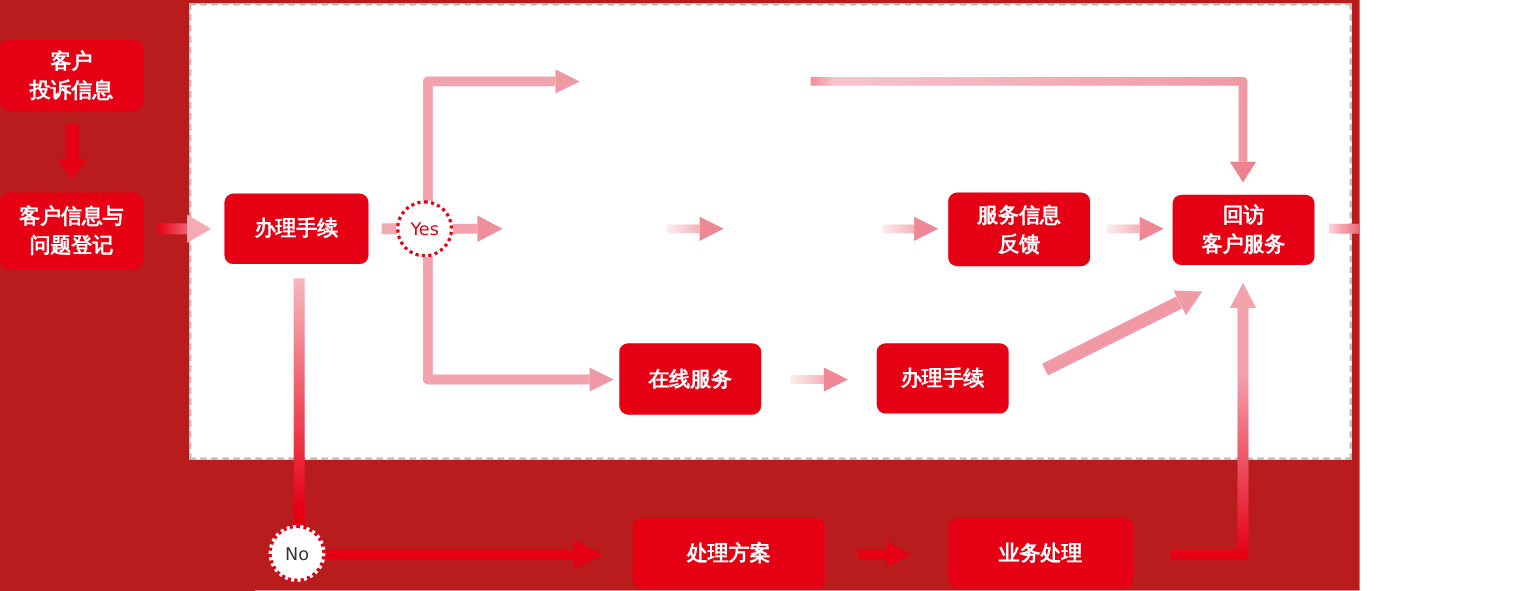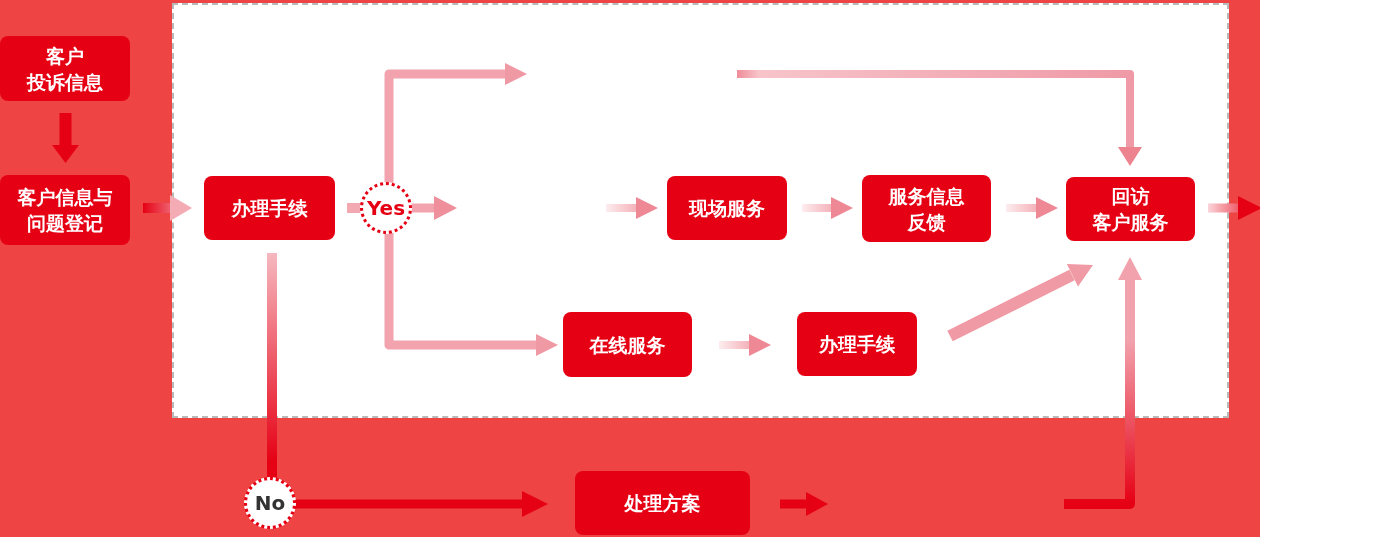--- a/index.html
+++ b/index.html
@@ -1,34 +1,33 @@
 <!DOCTYPE html>
 <html><head>
 <meta charset="utf-8">
 <style>
   html,body{margin:0;padding:0;background:#ffffff;}
   .canvas{
-    position:relative;width:1236px;height:537px;background:#ef4444;overflow:hidden;
+    position:relative;width:1236px;height:537px;background:#b91c1c;overflow:hidden;
     font-family:"DejaVu Sans","Liberation Sans",sans-serif;
-    padding-left:24px;
   }
   .frame{
     position:absolute;left:172px;top:3px;width:1053px;height:411px;
     border:2px dashed #b9b9b9;background:#ffffff;z-index:0;
   }
   .wires{position:absolute;left:0;top:0;z-index:1;}
   .node{
     position:absolute;z-index:2;background:#e60014;border-radius:8px;color:#ffffff;
     font-weight:bold;font-size:19px;line-height:26px;display:flex;align-items:center;
     justify-content:center;text-align:center;white-space:pre-line;
   }
   .decision{
     position:absolute;z-index:3;width:46px;height:46px;border-radius:50%;
     background:#ffffff;border:3px dotted #e60014;display:flex;align-items:center;
-    justify-content:center;font-weight:bold;font-size:20px;
+    justify-content:center;font-weight:normal;font-size:16px;
   }
   .decision.yes{color:#e60014;}
   .decision.no{color:#333333;}
 </style>
 </head>
 <body>
 
 <div class="canvas">
 
   <div class="frame"></div>
@@ -157,33 +156,33 @@
   <div class="node" style="left:0;top:36px;width:130px;height:65px;">客户
 投诉信息</div>
 
   <div class="node" style="left:0;top:175px;width:130px;height:70px;">客户信息与
 问题登记</div>
 
   <div class="node" style="left:204px;top:176px;width:131px;height:64px;">办理手续</div>
 
 
 
-  <div class="node" style="left:667px;top:176px;width:120px;height:64px;">现场服务</div>
 
   <div class="node" style="left:862px;top:175px;width:129px;height:67px;">服务信息
 反馈</div>
 
   <div class="node" style="left:1066px;top:177px;width:129px;height:64px;">回访
 客户服务</div>
 
 
   <div class="node" style="left:563px;top:312px;width:129px;height:65px;">在线服务</div>
 
   <div class="node" style="left:797px;top:312px;width:120px;height:64px;">办理手续</div>
 
   <div class="node" style="left:575px;top:471px;width:175px;height:64px;">处理方案</div>
 
+  <div class="node" style="left:862px;top:471px;width:168px;height:64px;">业务处理</div>
 
   <div class="decision yes" style="left:360px;top:182px;">Yes</div>
 
   <div class="decision no" style="left:244px;top:477px;">No</div>
 
 </div>
 
 </body></html>

